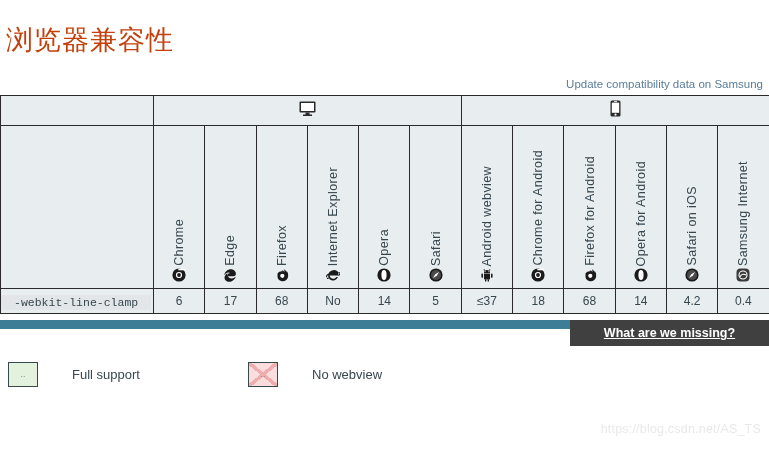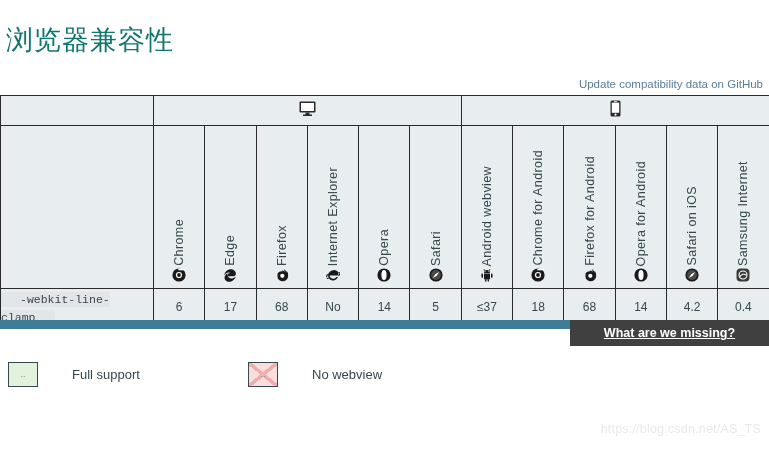--- a/index.html
+++ b/index.html
@@ -15,21 +15,21 @@
     overflow: hidden;
   }
 
   
   #page-title {
     position: absolute;
     left: 6px;
     top: 22px;
     font-family: "Liberation Serif", serif;
     font-size: 27px;
-    color: #0f766e;
+    color: #c2410c;
     letter-spacing: 1px;
     white-space: nowrap;
   }
 
   
   #github-link {
     position: absolute;
     right: 6px;
     top: 78px;
     font-size: 11.5px;
@@ -109,21 +109,21 @@
     background: #e8edef;
     border-left: none;
     padding-left: 8px;
     text-align: left;
   }
   .feature-label {
     font-family: "Liberation Mono", monospace;
     font-size: 11.5px;
     color: #37474f;
     background: #e3e6e8;
-    padding: 1px 19px;
+    padding: 1px 13px;
   }
   .support-cell {
     text-align: center;
     vertical-align: middle;
     font-size: 12px;
     color: #37474f;
     background: #e2f2dd;
   }
   .support-cell.group-start { border-left: 3px solid #2a2a2a; }
   .support-cell.last { border-right: none; }
@@ -217,21 +217,21 @@
     color: #e9e9e9;
     white-space: nowrap;
     letter-spacing: .2px;
   }
 </style>
 </head>
 <body>
 
 <div id="page-title">浏览器兼容性</div>
 
-<a id="github-link" href="#">Update compatibility data on GitHub</a>
+<a id="github-link" href="#">Update compatibility data on Samsung</a>
 
 <table id="compat-table">
   <colgroup>
     <col style="width:153px">
     <col span="12" style="width:51.3px">
   </colgroup>
   <tbody>
 
     <tr class="group-head-row">
       <td class="corner-cell"></td>

